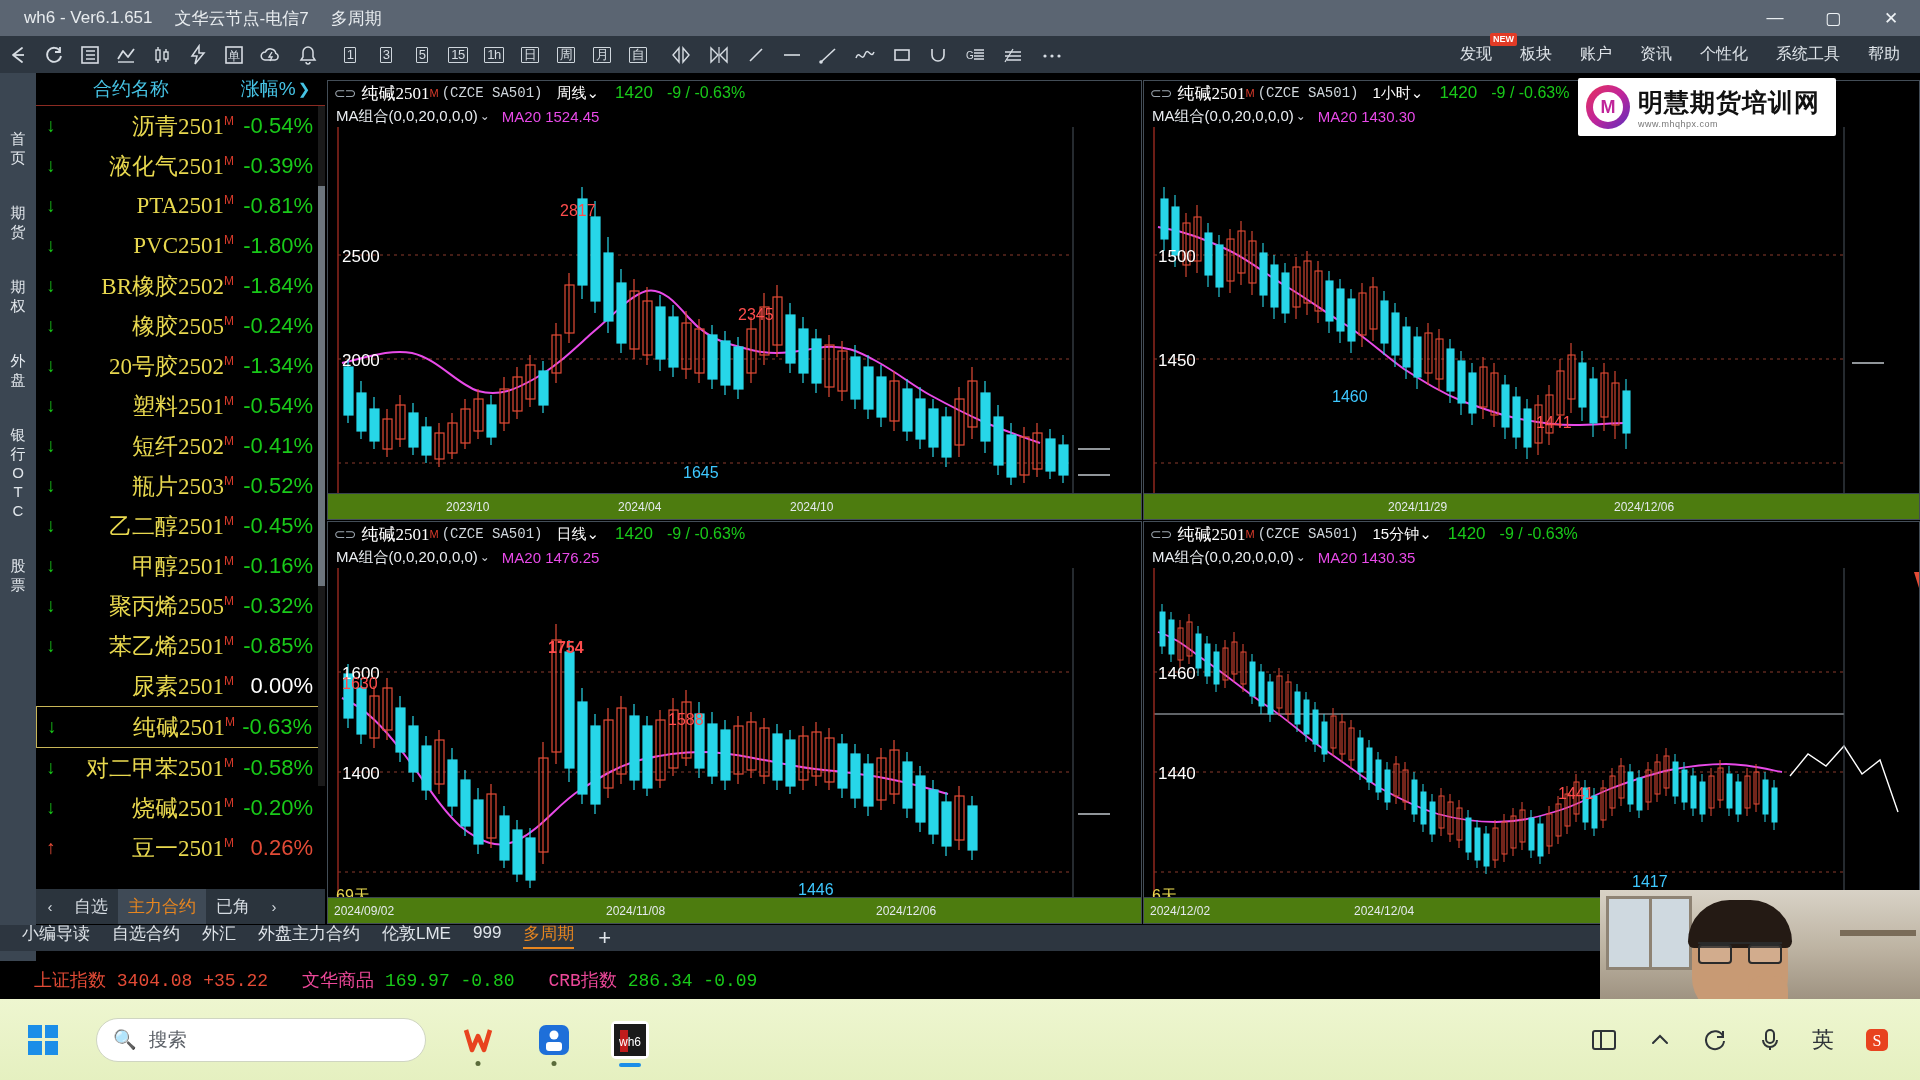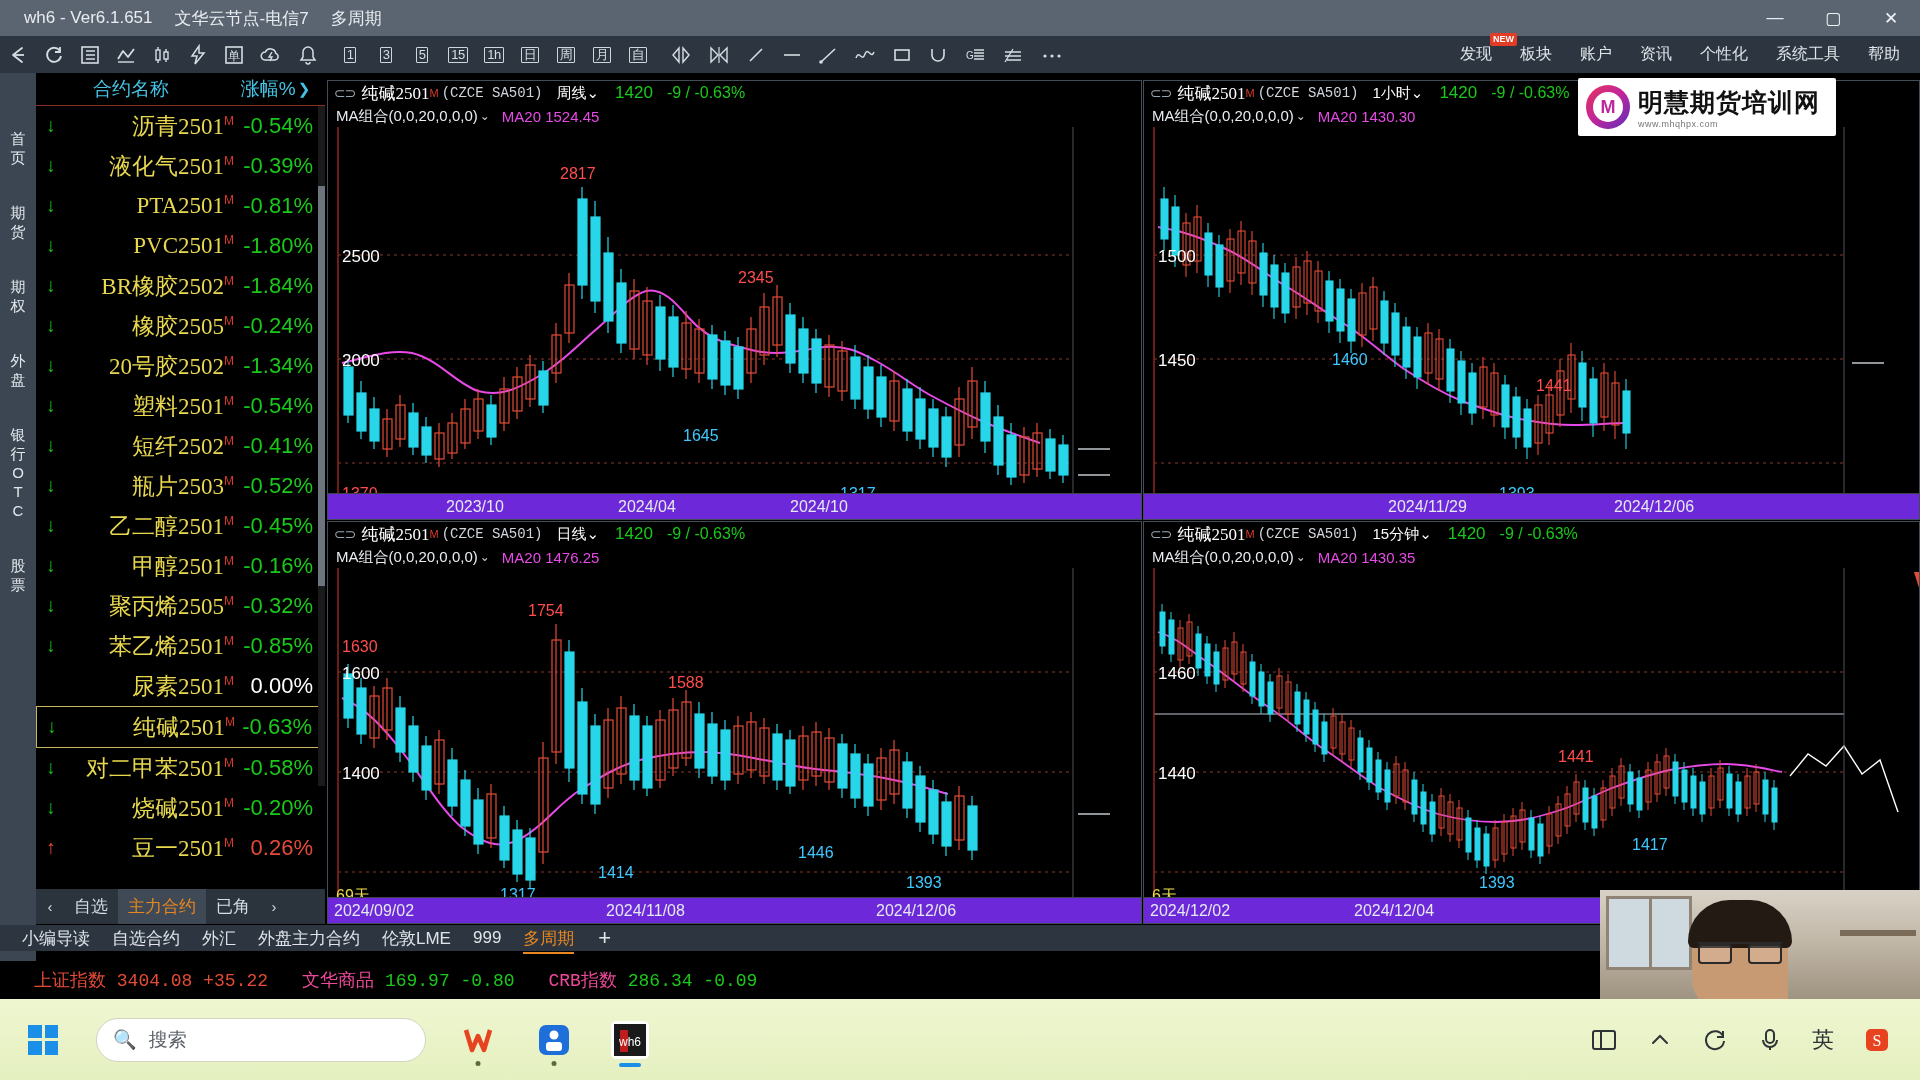--- a/index.html
+++ b/index.html
@@ -127,28 +127,28 @@
   }
   .cma .maname { color: #e9edf1; }
   .cma .macaret { color: #c9ced4; margin-left: 2px; font-size: 12px; }
   .cma .mav { color: #e84ae8; margin-left: 12px; }
 
   .plot { position: absolute; left: 0; right: 0; bottom: 0; }
   .plot svg { display: block; }
 
   .xaxis {
     position: absolute; left: 0; right: 0; bottom: 0; height: 26px;
-    background: #6d28d9; border-top: 1px solid #3a444e;
-    display: flex; align-items: center; color: #e4e9ee; font-size: 16px;
+    background: #4d7c0f; border-top: 1px solid #3a444e;
+    display: flex; align-items: center; color: #e4e9ee; font-size: 12px;
     font-family: "Liberation Sans", sans-serif;
   }
   .xaxis span { position: absolute; }
 
   .pricelbl { position: absolute; color: #ffffff; font-size: 17px; font-family: "Liberation Sans", sans-serif; }
-  .anno { position: absolute; font-size: 16px; font-family: "Liberation Sans", sans-serif; }
+  .anno { position: absolute; font-size: 16px; font-family: "Liberation Sans", sans-serif; margin-top: 37px; }
   .anno.red { color: #ff4d4d; }
   .anno.cyan { color: #3ec8ff; }
   .barcount { position: absolute; color: #e8d84f; font-size: 16px; }
 
   
   #logo {
     position: absolute; left: 1578px; top: 78px; width: 258px; height: 58px;
     background: #ffffff; display: flex; align-items: center; padding-left: 8px;
     border-radius: 2px;
   }
@@ -162,21 +162,21 @@
     display: flex; align-items: center; justify-content: center;
     color: #c0259a; font-size: 18px; font-weight: bold;
   }
   #logo .ltxt { margin-left: 8px; }
   #logo .ltop { color: #111; font-size: 25px; font-weight: bold; letter-spacing: 1px; }
   #logo .lbot { color: #777; font-size: 9px; letter-spacing: 0.5px; }
 
   
   #bottomtabs {
     position: absolute; left: 0; top: 925px; width: 1920px; height: 26px;
-    background: #2d3640; display: flex; align-items: center; color: #dfe4e9; font-size: 17px;
+    background: #2d3640; display: flex; align-items: flex-end; color: #dfe4e9; font-size: 17px;
   }
   #bottomtabs .bt { margin-left: 22px; position: relative; height: 36px; display:flex; align-items:center;}
   #bottomtabs .bt.active { color: #e8861f; }
   #bottomtabs .bt.active::after {
     content: ''; position: absolute; left: 0; right: 0; bottom: 2px; height: 2px; background: #e8861f;
   }
   #bottomtabs .plus { margin-left: 24px; font-size: 22px; }
 
   
   #statusbar {
@@ -1112,21 +1112,21 @@
             <rect x="640" y="238" width="9" height="44"></rect>
         </g>
       </g>
       <line x1="745" y1="0" x2="745" y2="330" stroke="#4a545e" stroke-width="1"></line>
       <line x1="750" y1="246" x2="782" y2="246" stroke="#cfd6dc" stroke-width="1.4"></line>
       <rect x="10" y="330" width="734" height="8" fill="#1e2428"></rect>
       <rect x="420" y="330" width="324" height="8" fill="#6c757d"></rect>
     </svg>
     <div class="pricelbl" style="left:14px; top:96px;">1600</div>
     <div class="pricelbl" style="left:14px; top:196px;">1400</div>
-    <div class="anno red" style="left:200px; top:34px;">1754</div>
+    <div class="anno red" style="left:220px; top:34px;font-weight:bold;">1754</div>
     <div class="anno red" style="left:14px; top:70px;">1630</div>
     <div class="anno red" style="left:340px; top:106px;">1588</div>
     <div class="anno cyan" style="left:270px; top:296px;">1414</div>
     <div class="anno cyan" style="left:470px; top:276px;">1446</div>
     <div class="anno cyan" style="left:578px; top:306px;">1393</div>
     <div class="anno cyan" style="left:172px; top:318px;">1317</div>
     <div class="barcount" style="left:8px; top:318px;">69天</div>
   </div>
   <div class="xaxis">
     <span style="left:6px;">2024/09/02</span>

